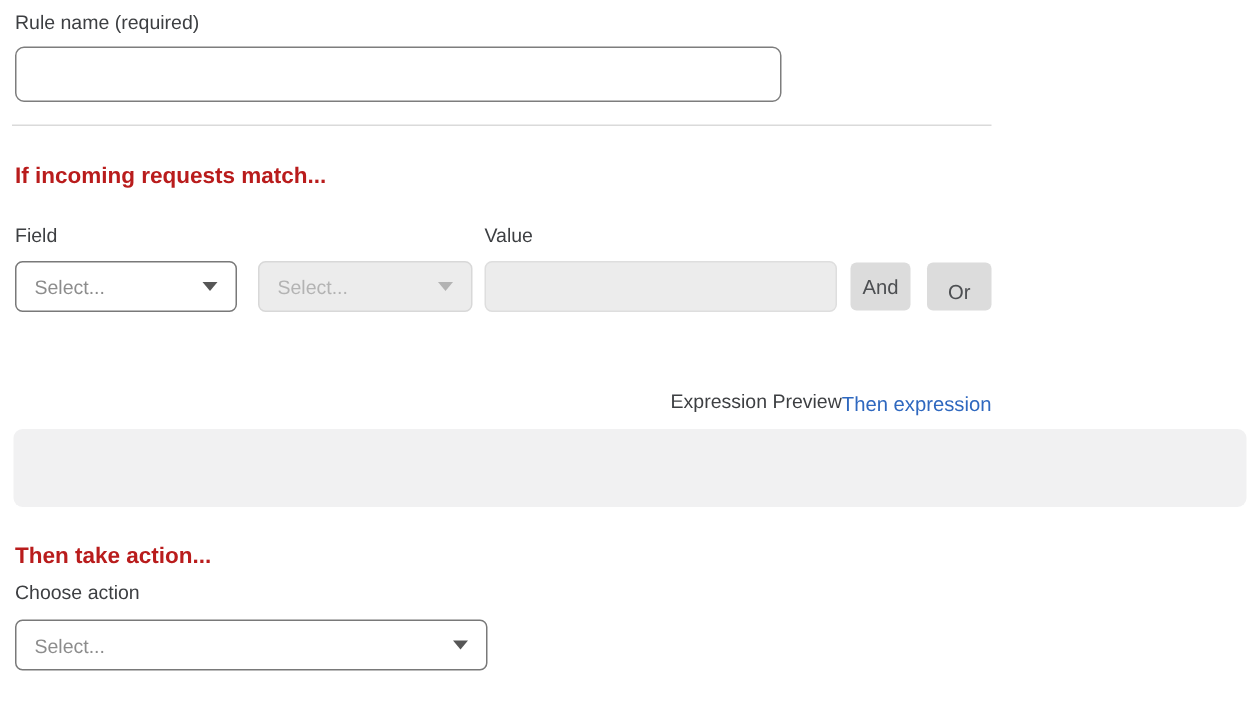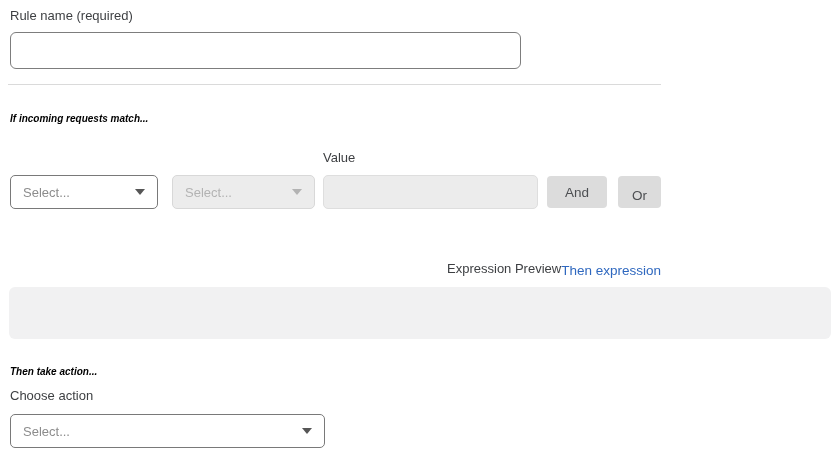--- a/index.html
+++ b/index.html
@@ -21,22 +21,22 @@
     border: 1px solid #7d7d7d; border-radius: 6px;
     background: #fff; outline: none;
     font-family: "Liberation Sans", sans-serif; font-size: 14px; color: #333;
     padding: 0 12px;
   }
   .helper-text { margin-top: 7px; font-size: 13px; color: #4c4e52; }
 
   .divider { border: none; border-top: 1px solid #dadada; margin: 15px 0 0 -2px; }
 
   .section-heading {
-    font-size: 10px; font-weight: 700; color: #000000;
-    margin: 25px 0 0 0; line-height: 18px; font-style: italic;
+    font-size: 15px; font-weight: 700; color: #b91c1c;
+    margin: 25px 0 0 0; line-height: 18px;
   }
 
   
   .condition-row { display: flex; align-items: flex-end; margin-top: 21px; }
   .cond-col .field-label { display: block; margin-bottom: 8px; }
   .col-field { width: 148px; }
   .col-operator { width: 143px; margin-left: 14px; }
   .col-value { flex: 1 1 auto; margin-left: 8px; }
 
   .select-box {
@@ -59,21 +59,21 @@
     background: #ececec; border: 1px solid #dedede; border-radius: 5px;
     font-family: "Liberation Sans", sans-serif; font-size: 13px; color: #555;
     padding: 0 12px; outline: none;
   }
   .value-input:disabled { background: #ececec; }
 
   .logic-btn {
     height: 32px; margin-bottom: 1px; flex: 0 0 auto;
     background: #dcdcdc; border: none; border-radius: 4px;
     color: #4d4f52; font-family: "Liberation Sans", sans-serif; font-size: 13.5px;
-    padding: 0 18px; cursor: pointer;
+    padding: 0 8px; cursor: pointer;
   }
   .btn-and { margin-left: 9px; }
   .btn-or  { margin-left: 11px; padding: 12px 14px; }
 
   
   .preview-header {
     display: flex; justify-content: flex-end; align-items: flex-end;
     margin-top: 51px;
   }
   .edit-link { font-size: 13.5px; cursor: pointer; text-decoration: none; }
@@ -98,20 +98,21 @@
     <label class="field-label">Rule name (required)</label>
     <input class="rule-name-input" type="text" style="">
   </div>
 
   <hr class="divider">
 
   <h2 class="section-heading">If incoming requests match...</h2>
 
   <div class="condition-row">
     <div class="cond-col col-field">
+      <span class="field-label">Field</span>
       <div class="select-box select-enabled">
         <span>Select...</span>
         <span class="chevron"></span>
       </div>
     </div>
 
     <div class="cond-col col-operator">
       <div class="select-box select-disabled">
         <span>Select...</span>
         <span class="chevron dim"></span>

